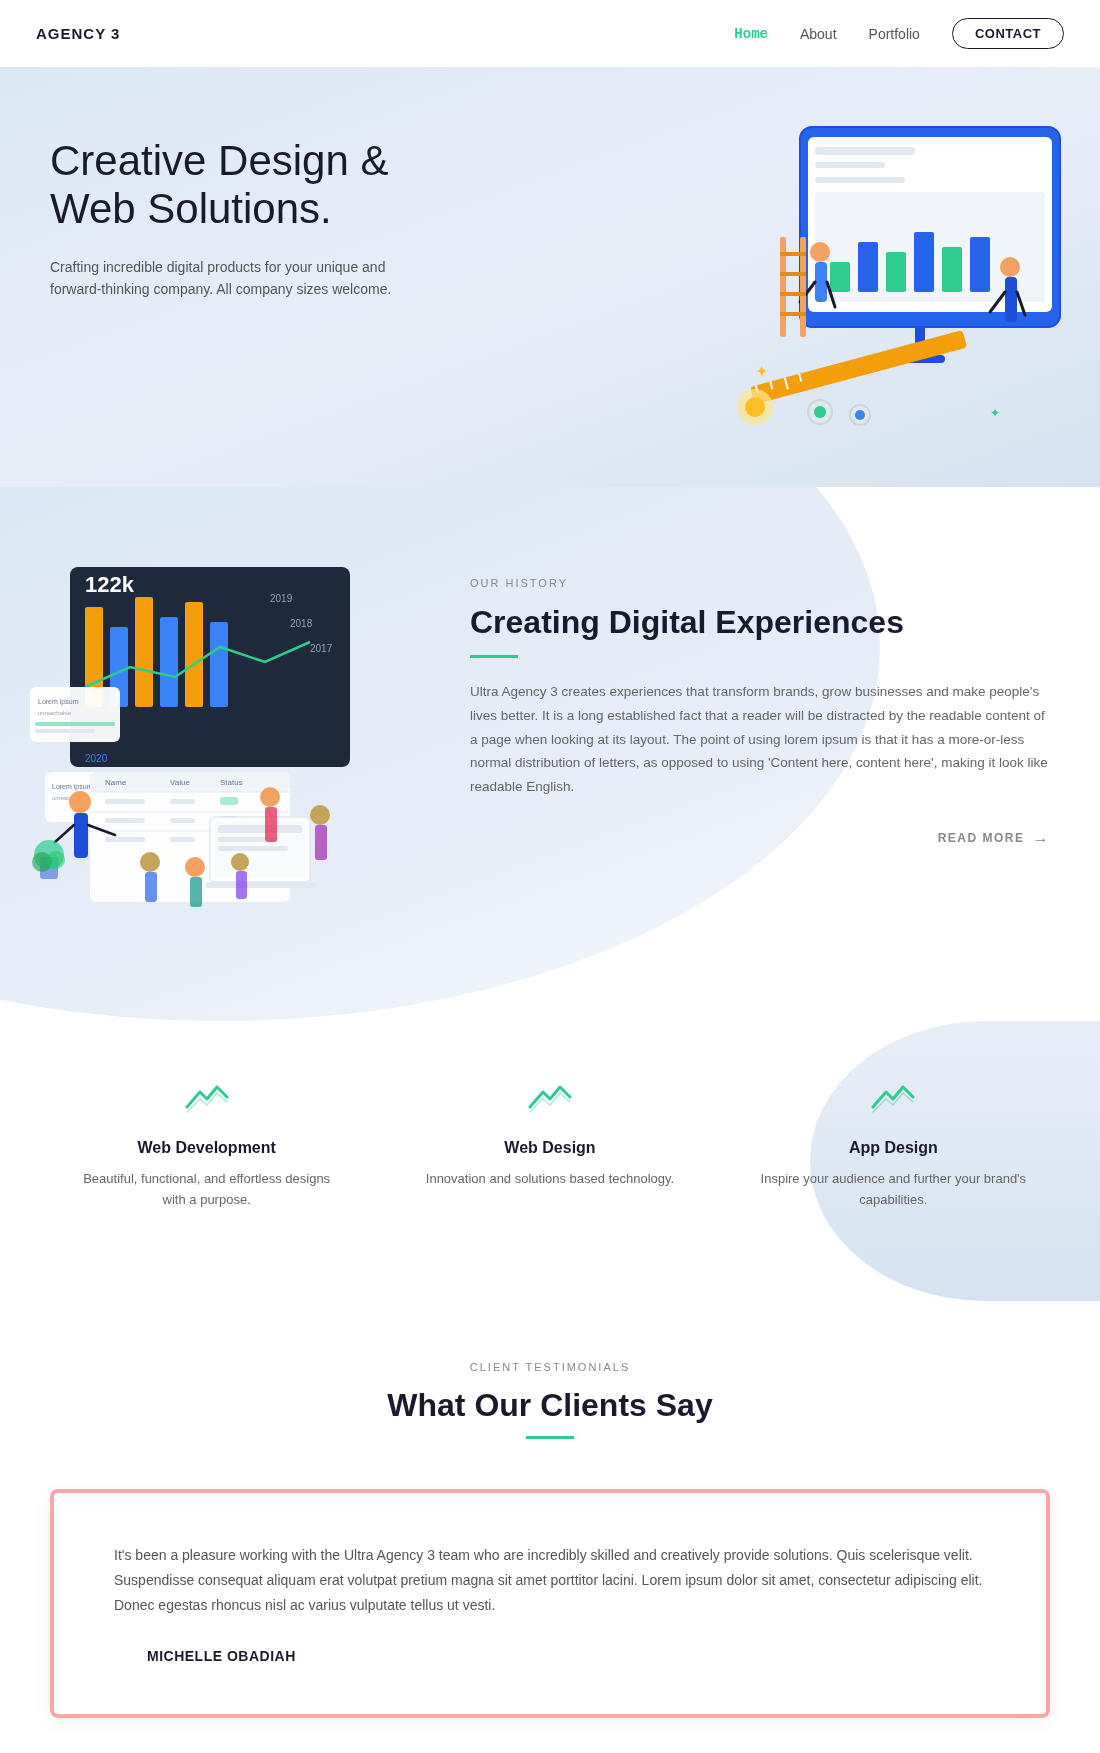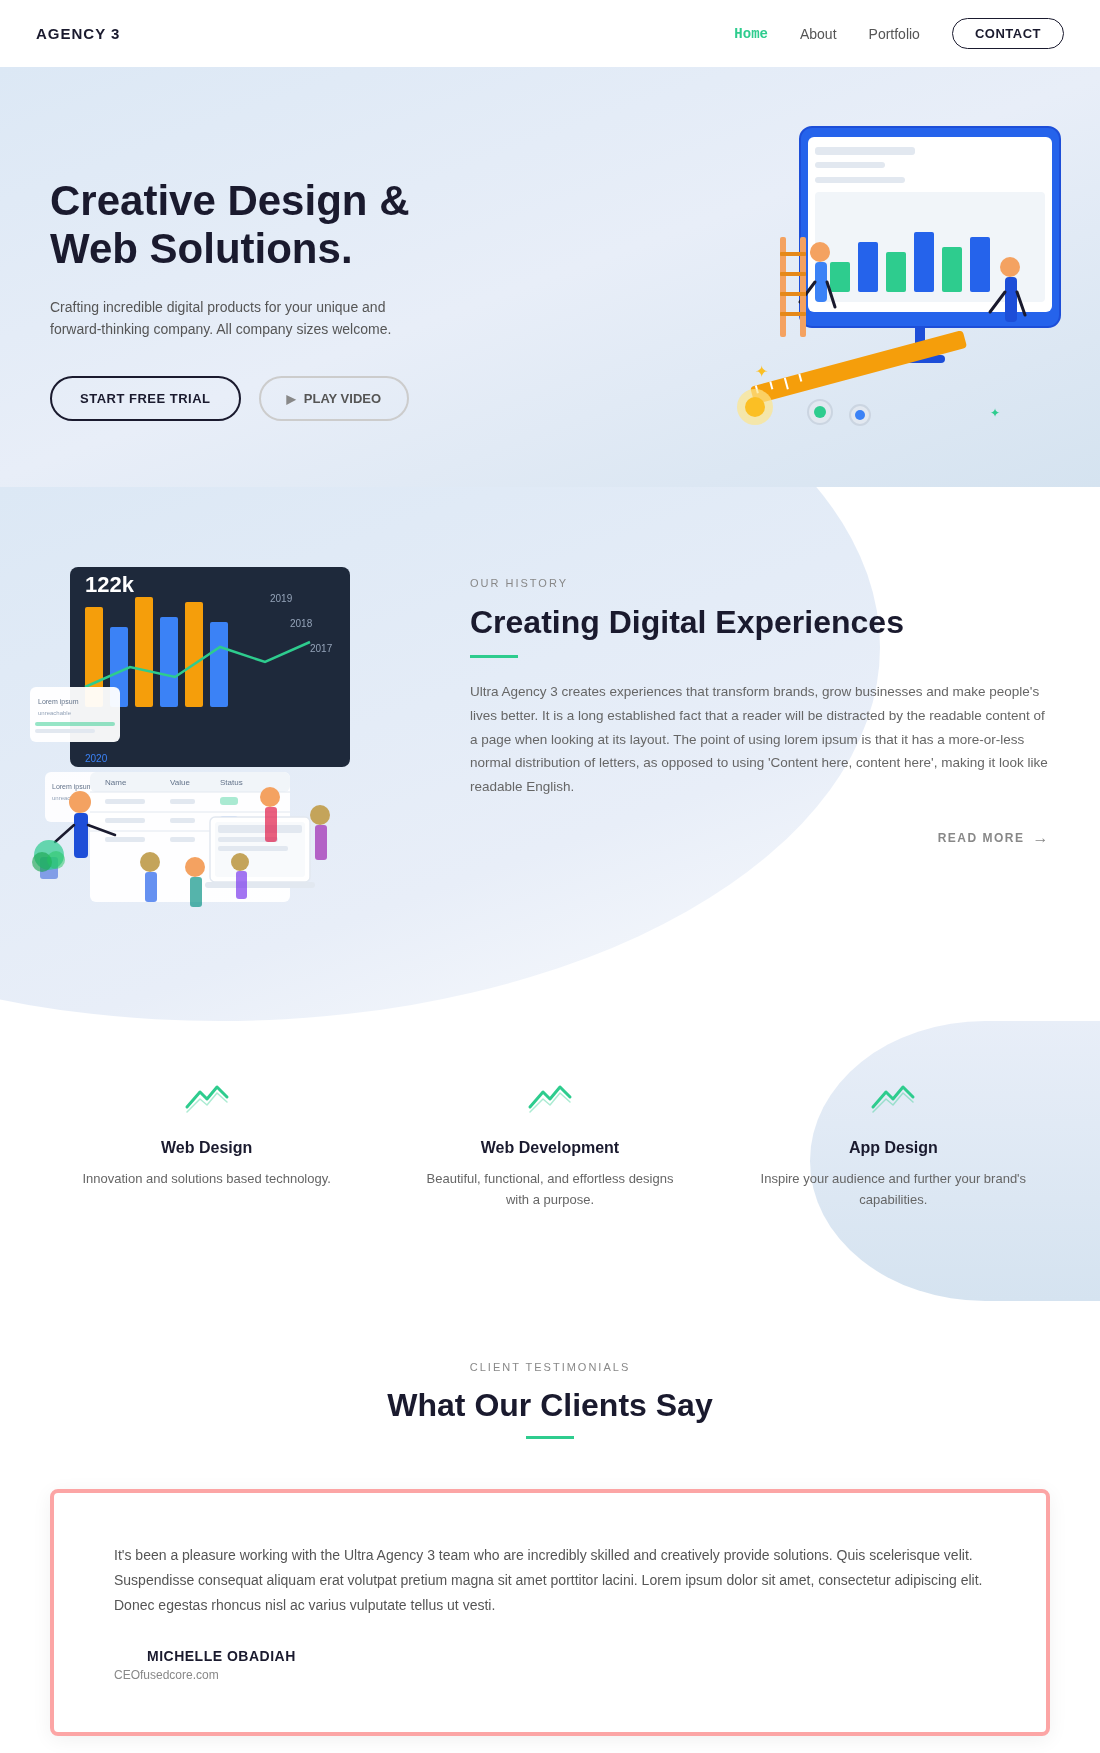--- a/index.html
+++ b/index.html
@@ -20,21 +20,21 @@
       color: #1a1a2e; background: transparent; cursor: pointer; letter-spacing: 0.5px;
     }
 
     
     .hero {
       background: linear-gradient(160deg, #dce8f5 0%, #e8eef8 50%, #d5e3f0 100%);
       padding: 70px 50px 60px 50px;
       position: relative; overflow: hidden; min-height: 420px;
     }
     .hero-content { max-width: 420px; position: relative; z-index: 2; }
-    .hero-title { font-size: 42px; font-weight: 700; color: #1a1a2e; line-height: 1.15; margin-bottom: 22px; margin-top: 40px; }
+    .hero-title { font-size: 42px; font-weight: 400; color: #1a1a2e; line-height: 1.15; margin-bottom: 22px; }
     .hero-subtitle { font-size: 14px; color: #555; line-height: 1.6; margin-bottom: 36px; max-width: 370px; }
     .hero-buttons { display: flex; gap: 18px; align-items: center; }
     .btn-trial {
       border: 2px solid #1a1a2e; border-radius: 25px;
       padding: 13px 28px; font-size: 13px; font-weight: 700;
       color: #1a1a2e; background: transparent; cursor: pointer; letter-spacing: 0.5px;
     }
     .btn-video {
       border: 2px solid #ccc; border-radius: 25px;
       padding: 13px 26px; font-size: 13px; font-weight: 600;
@@ -114,27 +114,20 @@
     <a href="#">About</a>
     <a href="#">Portfolio</a>
     <button class="nav-contact-btn">CONTACT</button>
   </div>
 </nav>
 
 <section class="hero">
   <div class="hero-content">
     <h1 class="hero-title">Creative Design &amp; Web Solutions.</h1>
     <p class="hero-subtitle">Crafting incredible digital products for your unique and forward-thinking company. All company sizes welcome.</p>
-    <div class="hero-buttons">
-      <button class="btn-trial">START FREE TRIAL</button>
-      <button class="btn-video">
-        <span class="play-icon">▶</span>
-        <span>PLAY VIDEO</span>
-      </button>
-    </div>
   </div>
 
   <div class="hero-illustration">
     <svg viewBox="0 0 420 360" xmlns="http://www.w3.org/2000/svg">
 
       <rect x="140" y="30" width="260" height="200" rx="12" fill="#2563EB" stroke="#1d4ed8" stroke-width="2"></rect>
       <rect x="148" y="40" width="244" height="175" rx="6" fill="#fff"></rect>
 
       <rect x="155" y="50" width="100" height="8" rx="3" fill="#e2e8f0"></rect>
       <rect x="155" y="65" width="70" height="6" rx="3" fill="#e2e8f0"></rect>
@@ -293,33 +286,33 @@
   <div class="services-blob"></div>
   <div class="services-grid">
 
     <div class="service-card">
       <div class="service-icon">
         <svg width="50" height="38" viewBox="0 0 50 38">
           <polyline points="5,30 18,15 25,22 35,10 45,20" fill="none" stroke="#2ecc8e" stroke-width="3" stroke-linecap="round" stroke-linejoin="round"></polyline>
           <polyline points="5,35 18,22 25,28 35,16 45,25" fill="none" stroke="#2ecc8e" stroke-width="1.5" stroke-linecap="round" stroke-linejoin="round" opacity="0.4"></polyline>
         </svg>
       </div>
-      <div class="service-name">Web Design</div>
-      <div class="service-desc">Innovation and solutions based technology.</div>
+      <div class="service-name">Web Development</div>
+      <div class="service-desc">Beautiful, functional, and effortless designs with a purpose.</div>
     </div>
 
     <div class="service-card">
       <div class="service-icon">
         <svg width="50" height="38" viewBox="0 0 50 38">
           <polyline points="5,30 18,15 25,22 35,10 45,20" fill="none" stroke="#2ecc8e" stroke-width="3" stroke-linecap="round" stroke-linejoin="round"></polyline>
           <polyline points="5,35 18,22 25,28 35,16 45,25" fill="none" stroke="#2ecc8e" stroke-width="1.5" stroke-linecap="round" stroke-linejoin="round" opacity="0.4"></polyline>
         </svg>
       </div>
-      <div class="service-name">Web Development</div>
-      <div class="service-desc">Beautiful, functional, and effortless designs with a purpose.</div>
+      <div class="service-name">Web Design</div>
+      <div class="service-desc">Innovation and solutions based technology.</div>
     </div>
 
     <div class="service-card">
       <div class="service-icon">
         <svg width="50" height="38" viewBox="0 0 50 38">
           <polyline points="5,30 18,15 25,22 35,10 45,20" fill="none" stroke="#2ecc8e" stroke-width="3" stroke-linecap="round" stroke-linejoin="round"></polyline>
           <polyline points="5,35 18,22 25,28 35,16 45,25" fill="none" stroke="#2ecc8e" stroke-width="1.5" stroke-linecap="round" stroke-linejoin="round" opacity="0.4"></polyline>
         </svg>
       </div>
       <div class="service-name">App Design</div>
@@ -330,16 +323,15 @@
 </section>
 
 <section class="testimonials-section">
   <div class="testimonials-label">CLIENT TESTIMONIALS</div>
   <h2 class="testimonials-title">What Our Clients Say</h2>
   <div class="testimonials-divider"></div>
 
   <div class="testimonial-card">
     <p class="testimonial-text">It's been a pleasure working with the Ultra Agency 3 team who are incredibly skilled and creatively provide solutions. Quis scelerisque velit. Suspendisse consequat aliquam erat volutpat pretium magna sit amet porttitor lacini. Lorem ipsum dolor sit amet, consectetur adipiscing elit. Donec egestas rhoncus nisl ac varius vulputate tellus ut vesti.</p>
     <div class="testimonial-author">MICHELLE OBADIAH</div>
-    <div class="testimonial-role">CEOfusedcore.com</div>
   </div>
 
 </section>
 
 </body></html>

